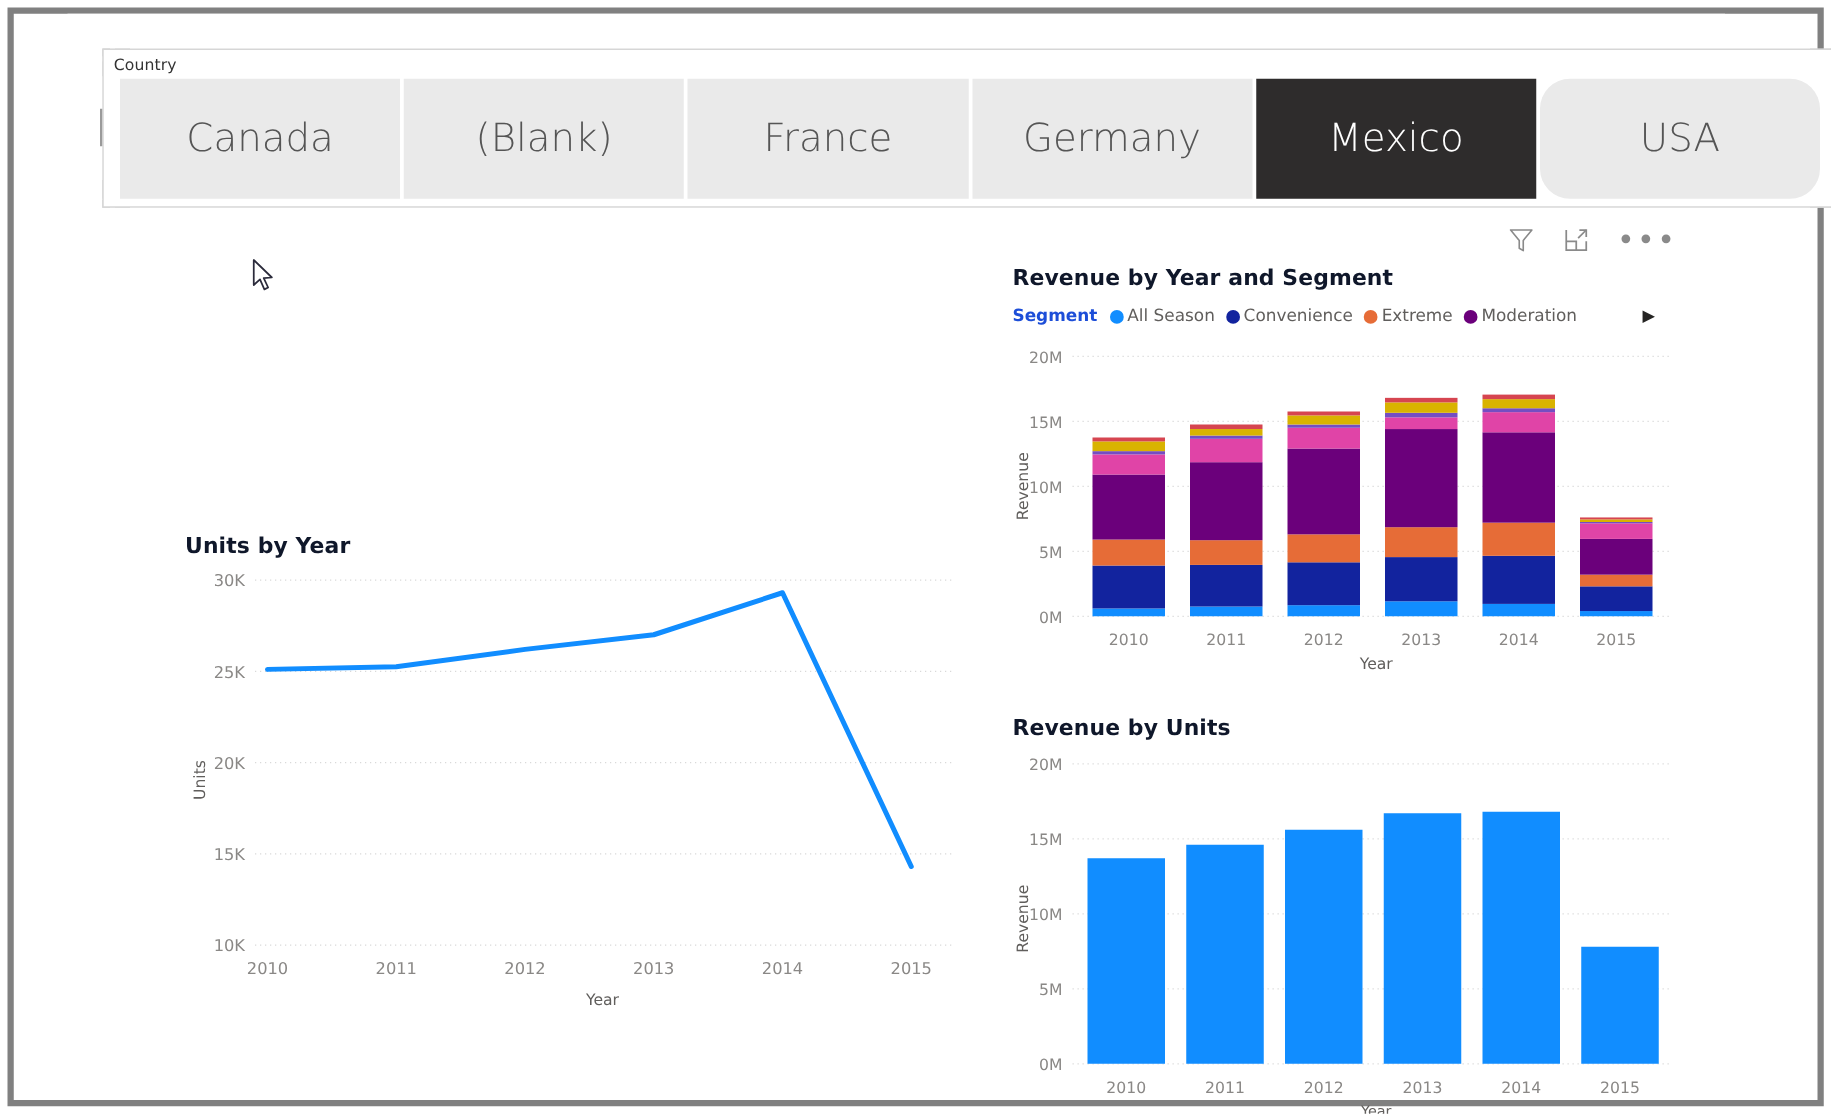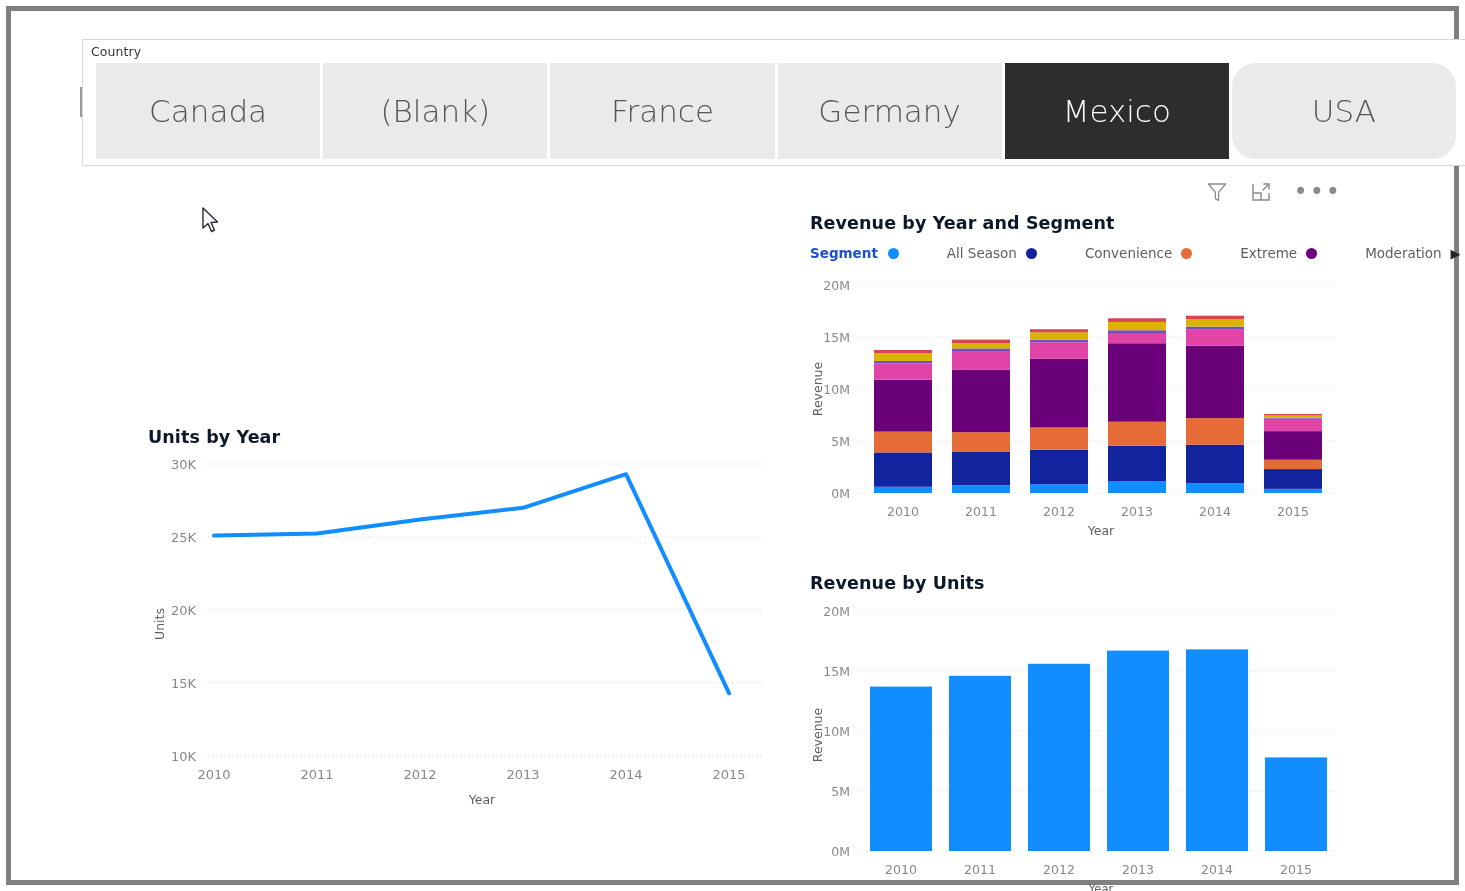--- a/index.html
+++ b/index.html
@@ -165,21 +165,20 @@
     font-weight: bold;
     margin-right: 10px;
   }
   .legend-item {
     display: flex;
     align-items: center;
     margin-right: 9px;
     font-size: 13.5px;
     color: #605e5c;
     white-space: nowrap;
-    gap: 45px;
   }
   .legend-dot {
     width: 11px; height: 11px;
     border-radius: 50%;
     margin-right: 3px;
     flex: none;
   }
   #legend-next {
     margin-left: auto;
     margin-right: 26px;

